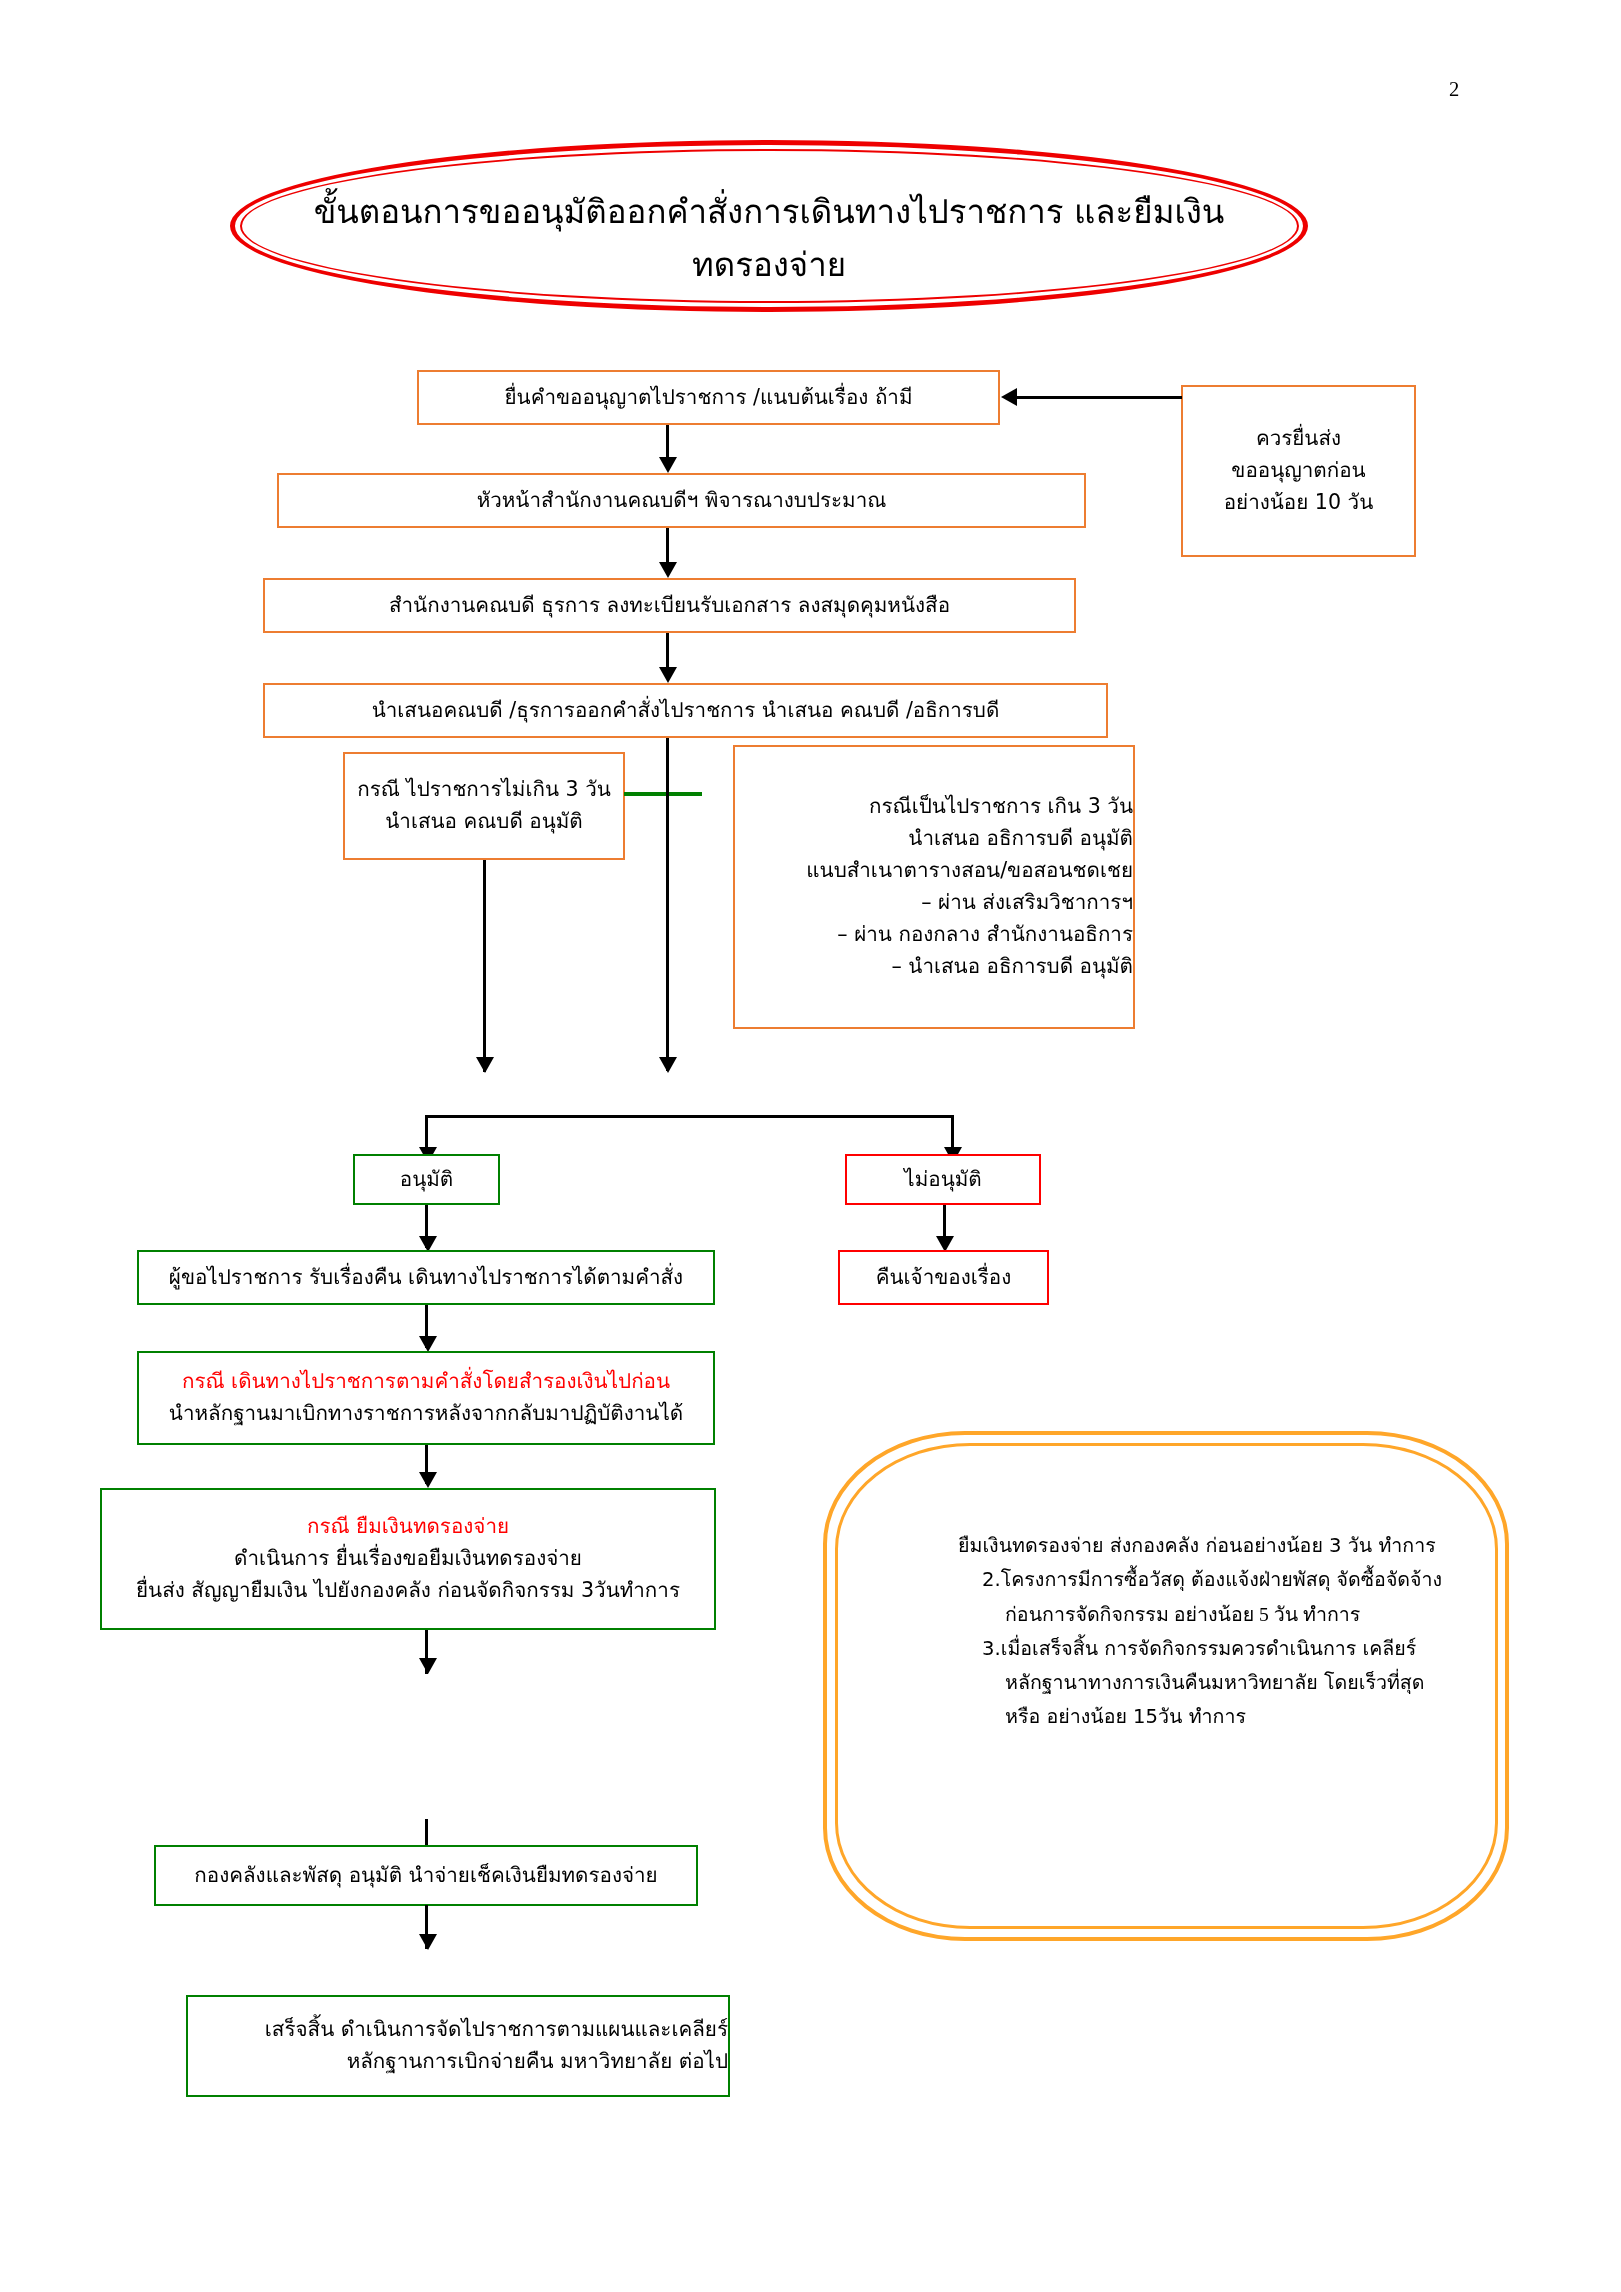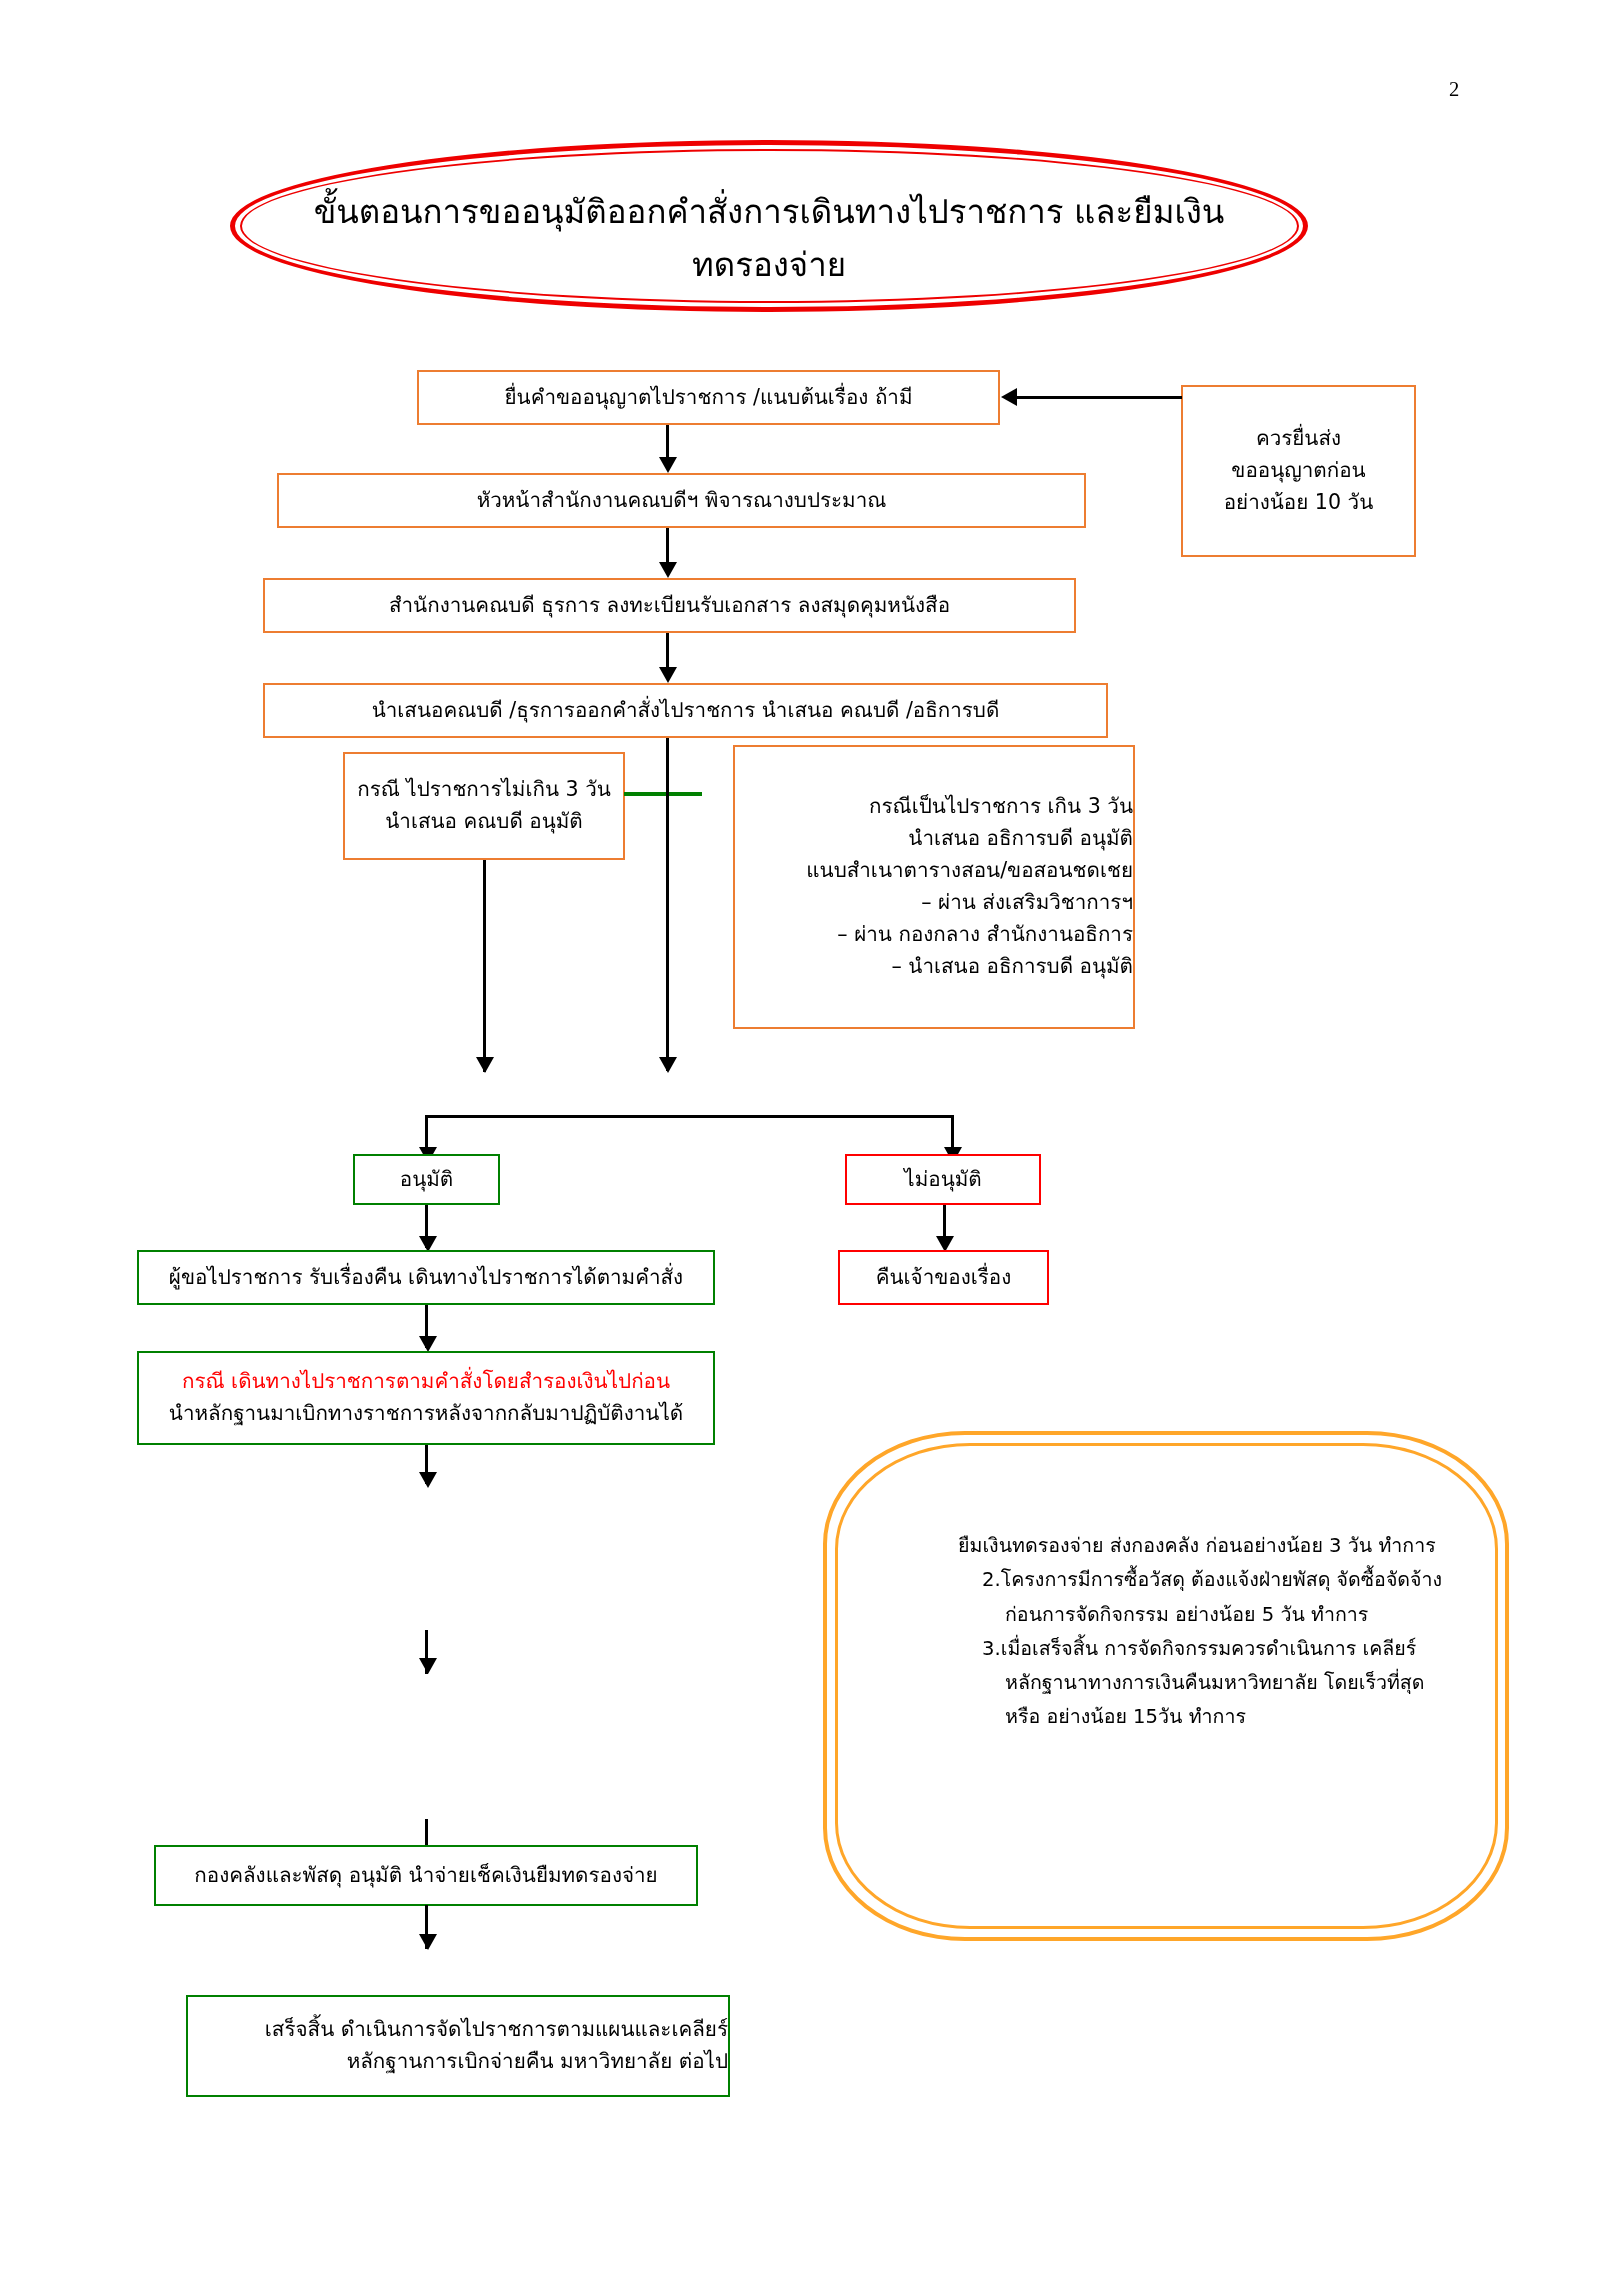--- a/index.html
+++ b/index.html
@@ -242,20 +242,25 @@
   <div class="arrowhead" style="left:419px; top:1336px;"></div>
 
   <div class="box green center" style="left:137px; top:1351px; width:578px; height:94px;">
     <span class="ln red-text">กรณี เดินทางไปราชการตามคำสั่งโดยสำรองเงินไปก่อน</span>
     <span class="ln">นำหลักฐานมาเบิกทางราชการหลังจากกลับมาปฏิบัติงานได้</span>
   </div>
 
   <div class="vline" style="left:425px; top:1445px; height:39px;"></div>
   <div class="arrowhead" style="left:419px; top:1472px;"></div>
 
+  <div class="box green center" style="left:100px; top:1488px; width:616px; height:142px;">
+    <span class="ln red-text">กรณี ยืมเงินทดรองจ่าย</span>
+    <span class="ln">ดำเนินการ ยื่นเรื่องขอยืมเงินทดรองจ่าย</span>
+    <span class="ln">ยื่นส่ง สัญญายืมเงิน ไปยังกองคลัง ก่อนจัดกิจกรรม 3วันทำการ</span>
+  </div>
 
   <div class="vline" style="left:425px; top:1630px; height:44px;"></div>
   <div class="arrowhead" style="left:419px; top:1658px;"></div>
 
 
   <div class="vline" style="left:425px; top:1819px; height:44px;"></div>
   <div class="arrowhead" style="left:419px; top:1848px;"></div>
 
   <div class="box green center" style="left:154px; top:1845px; width:544px; height:61px;">
     <span class="ln">กองคลังและพัสดุ อนุมัติ นำจ่ายเช็คเงินยืมทดรองจ่าย</span>
@@ -267,20 +272,20 @@
   <div class="box green left" style="left:154px; top:1995px; width:544px; height:102px; padding-left:25.5px;">
     <span class="ln">เสร็จสิ้น ดำเนินการจัดไปราชการตามแผนและเคลียร์</span>
     <span class="ln">หลักฐานการเบิกจ่ายคืน มหาวิทยาลัย  ต่อไป</span>
   </div>
 
   <div class="notes-outer"></div>
   <div class="notes-inner"></div>
   <div class="notes-body">
     <span class="nrow indent1">ยืมเงินทดรองจ่าย ส่งกองคลัง ก่อนอย่างน้อย 3 วัน ทำการ</span>
     <span class="nrow indent2">2.โครงการมีการซื้อวัสดุ ต้องแจ้งฝ่ายพัสดุ จัดซื้อจัดจ้าง</span>
-    <span class="nrow indent2" style="padding-left:133px;">ก่อนการจัดกิจกรรม อย่างน้อย 5 วัน ทำการ</span>
+    <span class="nrow indent2" style="padding-left:133px;font-family:Liberation Serif, serif;">ก่อนการจัดกิจกรรม อย่างน้อย 5 วัน ทำการ</span>
     <span class="nrow indent2">3.เมื่อเสร็จสิ้น การจัดกิจกรรมควรดำเนินการ เคลียร์</span>
     <span class="nrow" style="padding-left:133px;">หลักฐานาทางการเงินคืนมหาวิทยาลัย โดยเร็วที่สุด</span>
     <span class="nrow" style="padding-left:133px;">หรือ อย่างน้อย 15วัน ทำการ</span>
   </div>
 
 </div>
 
 
 </body></html>

